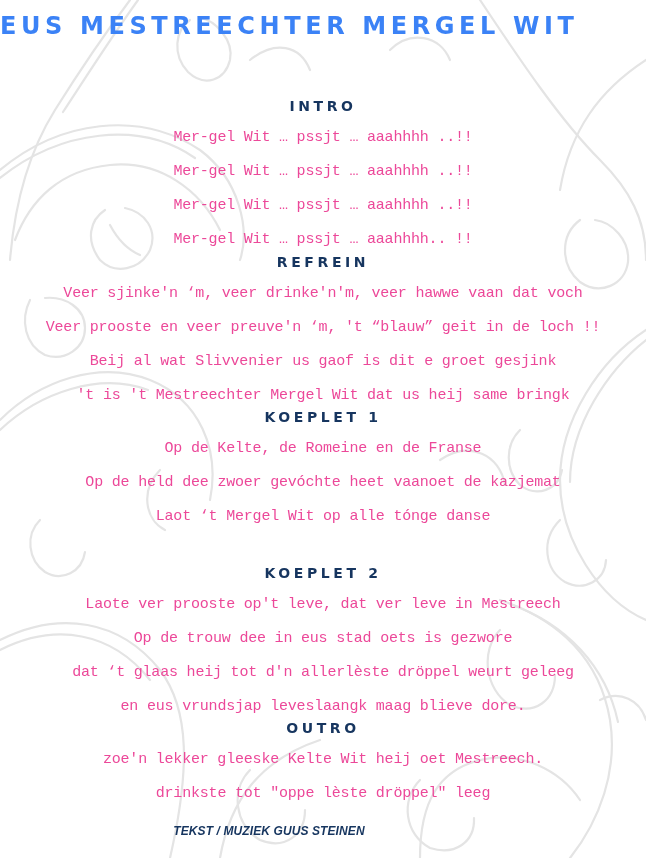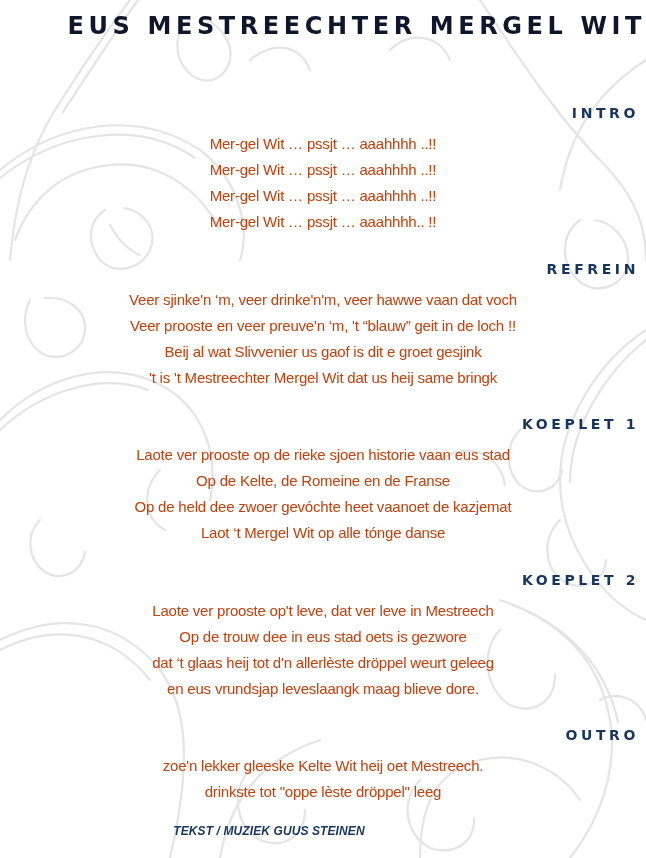--- a/index.html
+++ b/index.html
@@ -7,33 +7,33 @@
       width: 646px; height: 858px; overflow: hidden;
       background: #ffffff; position: relative;
       font-family: "Liberation Sans", "DejaVu Sans", sans-serif;
       color: #1a1a1a;
     }
     .bg-art { position: absolute; left: 0; top: 0; width: 646px; height: 858px; z-index: 0; }
     .page { position: relative; z-index: 1; width: 646px; text-align: center; }
     .title {
       position: absolute; left: 0; width: 646px; top: 9px;
       font-family: "DejaVu Sans", sans-serif; font-weight: bold;
-      font-size: 24px; letter-spacing: 4.6px; color: #0f172a;
-      text-align: right; margin: 0; line-height: 34px;
+      font-size: 24px; letter-spacing: 4.6px; color: #3b82f6;
+      text-align: left; margin: 0; line-height: 34px;
     }
     .section { position: absolute; left: 0; width: 646px; text-align: center; }
     .section-heading {
       font-family: "DejaVu Sans", sans-serif; font-weight: bold;
       font-size: 14px; letter-spacing: 3.6px; color: #16355f;
-      line-height: 22px; height: 22px; margin: 7px; text-align: right;
+      line-height: 22px; height: 22px; margin: 0;
     }
     .lyric-line {
-      font-family: Liberation Sans, sans-serif;
+      font-family: Liberation Mono, monospace;
       font-size: 15px; line-height: 26px; height: 26px;
-      color: #c2410c; letter-spacing: -0.2px; margin: 0;
+      color: #ec4899; letter-spacing: -0.2px; margin: 8px;
     }
     .credit {
       position: absolute; left: 0; width: 538px; top: 824px;
       text-align: center; font-family: "Liberation Sans", sans-serif;
       font-style: italic; font-weight: bold; font-size: 12px;
       color: #16355f; letter-spacing: 0.1px;
     }
   </style>
 </head>
 <body>
@@ -92,21 +92,20 @@
   <div class="section" style="top:251px;">
     <div class="section-heading">REFREIN</div>
     <div class="lyric-line">Veer sjinke'n ‘m, veer drinke'n'm, veer hawwe vaan dat voch</div>
     <div class="lyric-line">Veer prooste en veer preuve'n ‘m, 't “blauw” geit in de loch !!</div>
     <div class="lyric-line">Beij al wat Slivvenier us gaof is dit e groet gesjink</div>
     <div class="lyric-line">'t is 't Mestreechter Mergel Wit dat us heij same bringk</div>
   </div>
 
   <div class="section" style="top:406px;">
     <div class="section-heading">KOEPLET 1</div>
-    <div class="lyric-line">Laote ver prooste op de rieke sjoen historie vaan eus stad</div>
     <div class="lyric-line">Op de Kelte, de Romeine en de Franse</div>
     <div class="lyric-line">Op de held dee zwoer gevóchte heet vaanoet de kazjemat</div>
     <div class="lyric-line">Laot ‘t Mergel Wit op alle tónge danse</div>
   </div>
 
   <div class="section" style="top:562px;">
     <div class="section-heading">KOEPLET 2</div>
     <div class="lyric-line">Laote ver prooste op't leve, dat ver leve in Mestreech</div>
     <div class="lyric-line">Op de trouw dee in eus stad oets is gezwore</div>
     <div class="lyric-line">dat ‘t glaas heij tot d'n allerlèste dröppel weurt geleeg</div>

